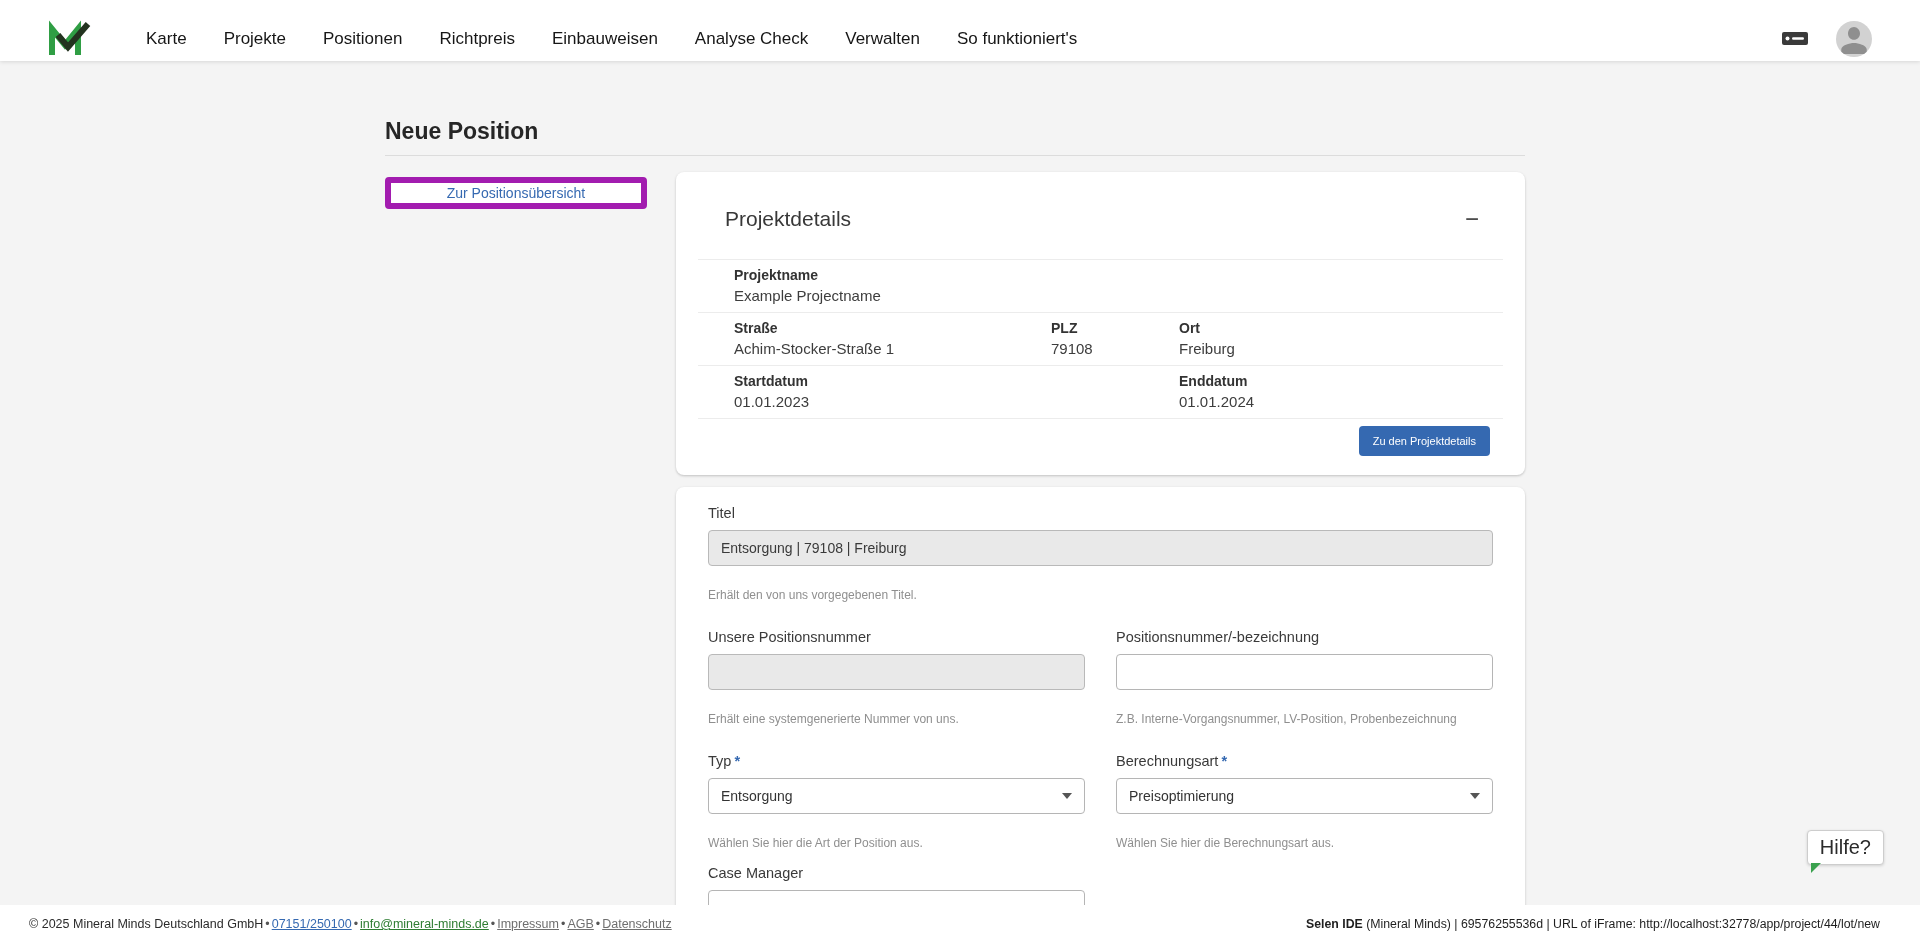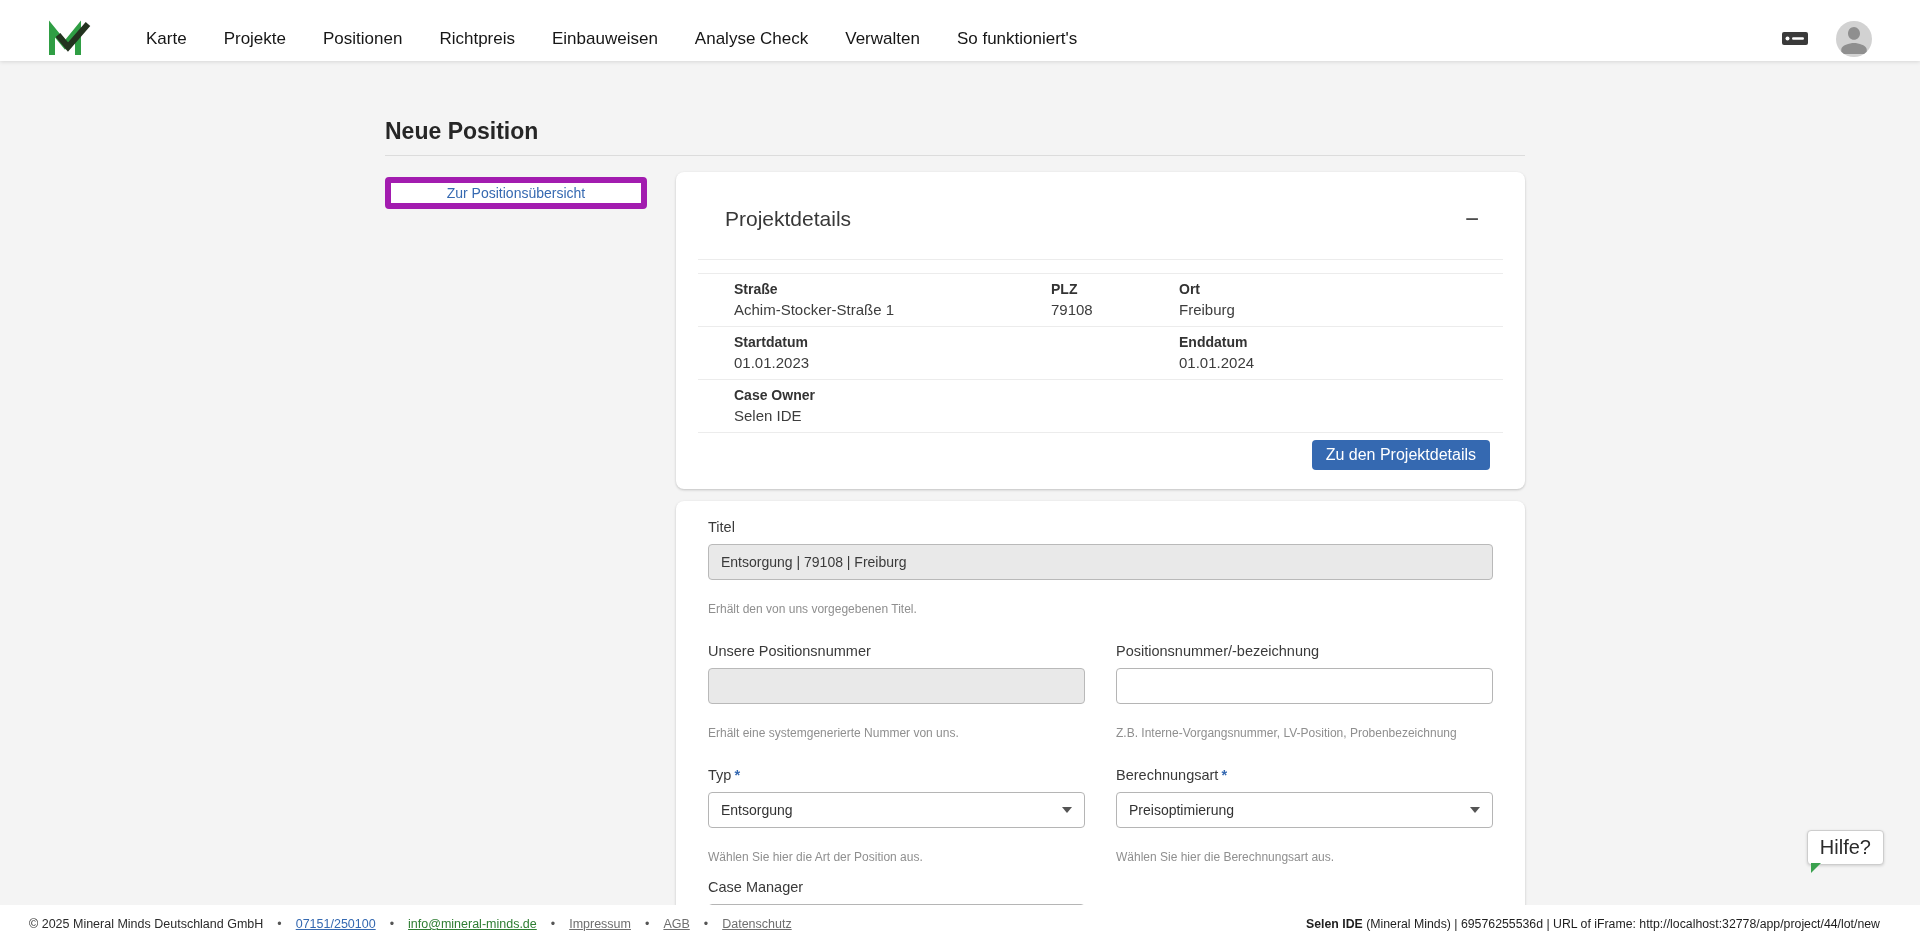--- a/index.html
+++ b/index.html
@@ -67,21 +67,21 @@
   }
   .pd-row:last-child { border-bottom:1px solid #ececec; }
   .pd-cell-c1 { grid-column:1; }
   .pd-cell-c2 { grid-column:2; }
   .pd-cell-c3 { grid-column:3; }
   .pd-label { font-size:14px; font-weight:700; color:#333; line-height:17px; margin-bottom:2px; }
   .pd-value { font-size:15px; font-weight:400; color:#3d3d3d; line-height:20px; }
   .card1-actions { margin-top:7px; padding:0 35px 19px 0; text-align:right; }
   .btn-primary {
     height:30px; padding:0 14px; background:#3569b1; color:#ffffff;
-    border:none; border-radius:4px; font-size:16px; font-family:inherit;
+    border:none; border-radius:4px; font-size:11px; font-family:inherit;
     cursor:pointer;
   }
 
   
   .card-form { padding:18px 32px 40px 32px; }
   .field-label { font-size:14.5px; font-weight:500; color:#3a3a3a; line-height:17px; margin-bottom:8px; }
   .req { color:#3569b1; margin-left:3px; font-weight:700; }
   .text-input, .select {
     width:100%; height:36px; border:1px solid #b5b5b5; border-radius:4px;
     background:#ffffff; font-size:14px; color:#333; font-family:inherit;
@@ -115,21 +115,21 @@
     width:0; height:0; border-top:10px solid #3aa14e; border-right:10px solid transparent;
   }
 
   
   .footer {
     position:absolute; left:0; bottom:0; width:100%; height:38px;
     background:#ffffff; z-index:60;
     display:flex; align-items:center; justify-content:space-between;
     padding:0 40px 0 29px; font-size:12.5px;
   }
-  .footer-left { display:flex; align-items:center; gap:14px; white-space:nowrap; }
+  .footer-left { display:flex; align-items:center; gap:2px; white-space:nowrap; }
   .footer-sep { color:#555; }
   .f-link { text-decoration:underline; cursor:pointer; }
   .f-phone { color:#3569b1; }
   .f-email { color:#2e7d32; }
   .f-gray { color:#6f6f6f; }
   .footer-right { white-space:nowrap; color:#1f1f1f; font-size:12.3px; }
   .footer-user { font-weight:700; }
 </style>
 </head>
 <body>
@@ -179,20 +179,24 @@
 
       <div class="right-col">
 
         <section class="card">
           <div class="card1-header">
             <h2 class="card1-title">Projektdetails</h2>
             <button class="collapse-btn">−</button>
           </div>
           <div class="pd-table">
             <div class="pd-row">
+              <div class="pd-cell-c1">
+                <div class="pd-label">Projektname</div>
+                <div class="pd-value">Example Projectname</div>
+              </div>
             </div>
             <div class="pd-row">
               <div class="pd-cell-c1">
                 <div class="pd-label">Straße</div>
                 <div class="pd-value">Achim-Stocker-Straße 1</div>
               </div>
               <div class="pd-cell-c2">
                 <div class="pd-label">PLZ</div>
                 <div class="pd-value">79108</div>
               </div>
@@ -202,26 +206,20 @@
               </div>
             </div>
             <div class="pd-row">
               <div class="pd-cell-c1">
                 <div class="pd-label">Startdatum</div>
                 <div class="pd-value">01.01.2023</div>
               </div>
               <div class="pd-cell-c3">
                 <div class="pd-label">Enddatum</div>
                 <div class="pd-value">01.01.2024</div>
-              </div>
-            </div>
-            <div class="pd-row">
-              <div class="pd-cell-c1">
-                <div class="pd-label">Case Owner</div>
-                <div class="pd-value">Selen IDE</div>
               </div>
             </div>
           </div>
           <div class="card1-actions">
             <button class="btn-primary">Zu den Projektdetails</button>
           </div>
         </section>
 
         <section class="card card-form">
           <div class="field">

